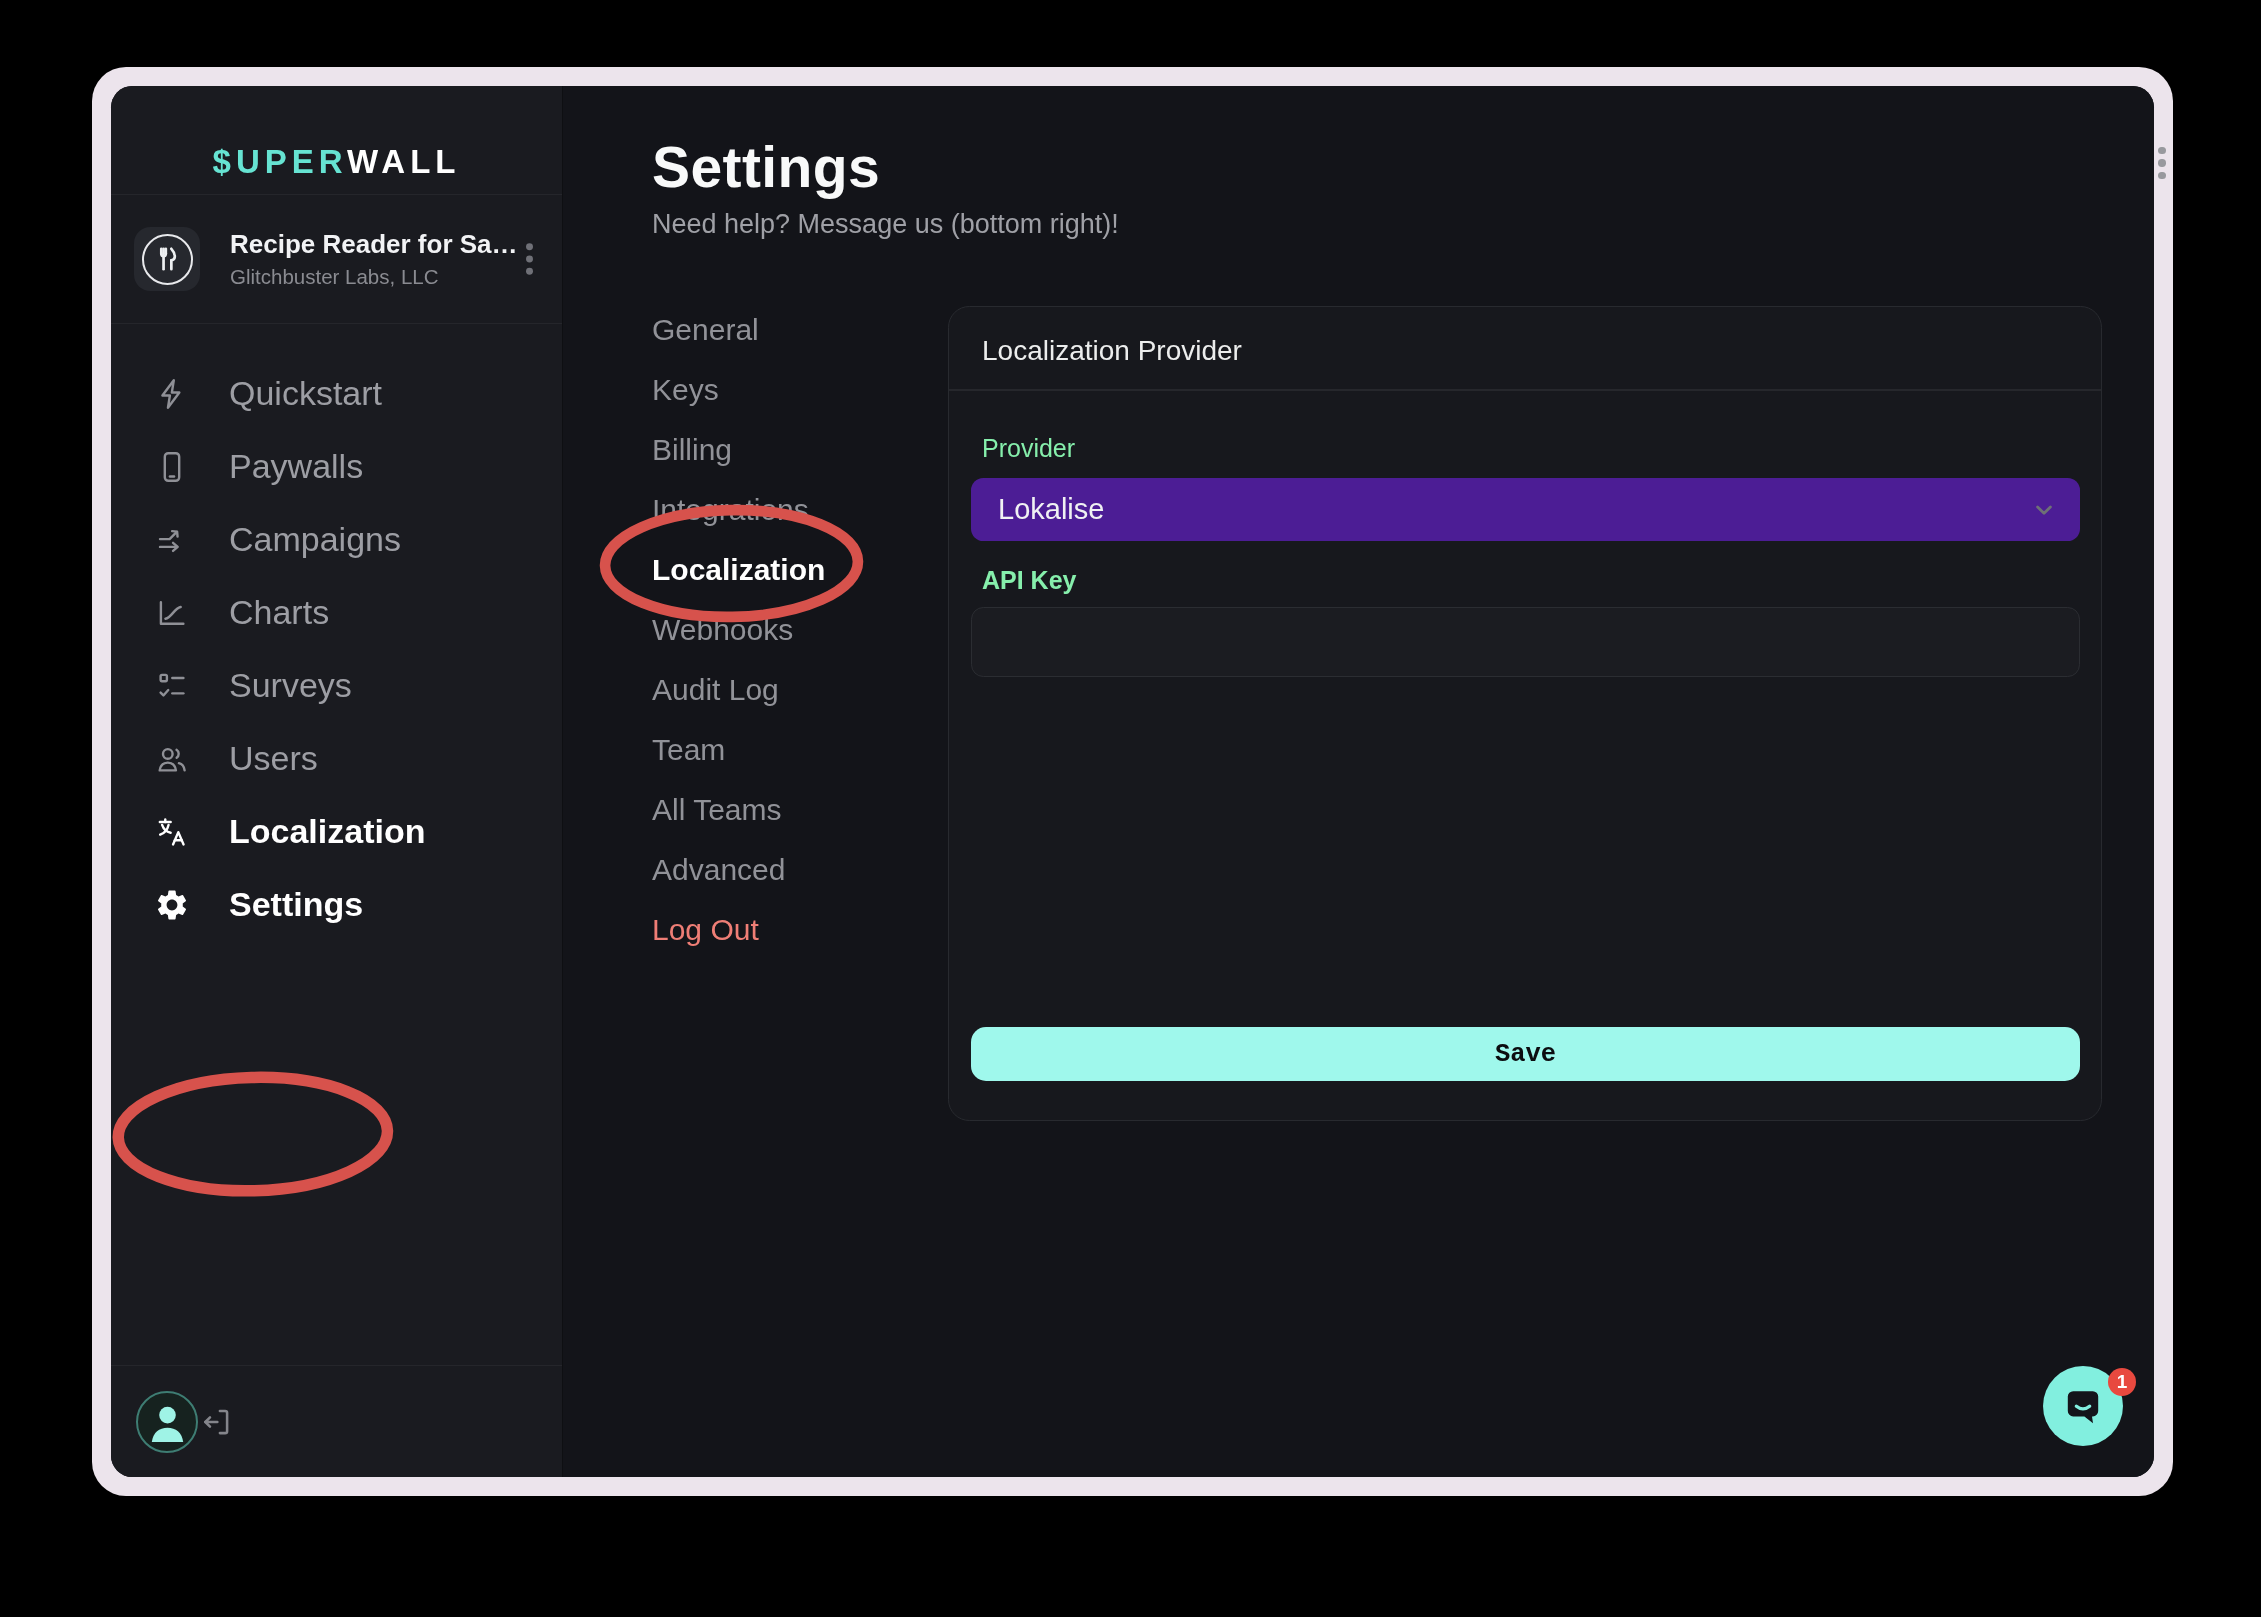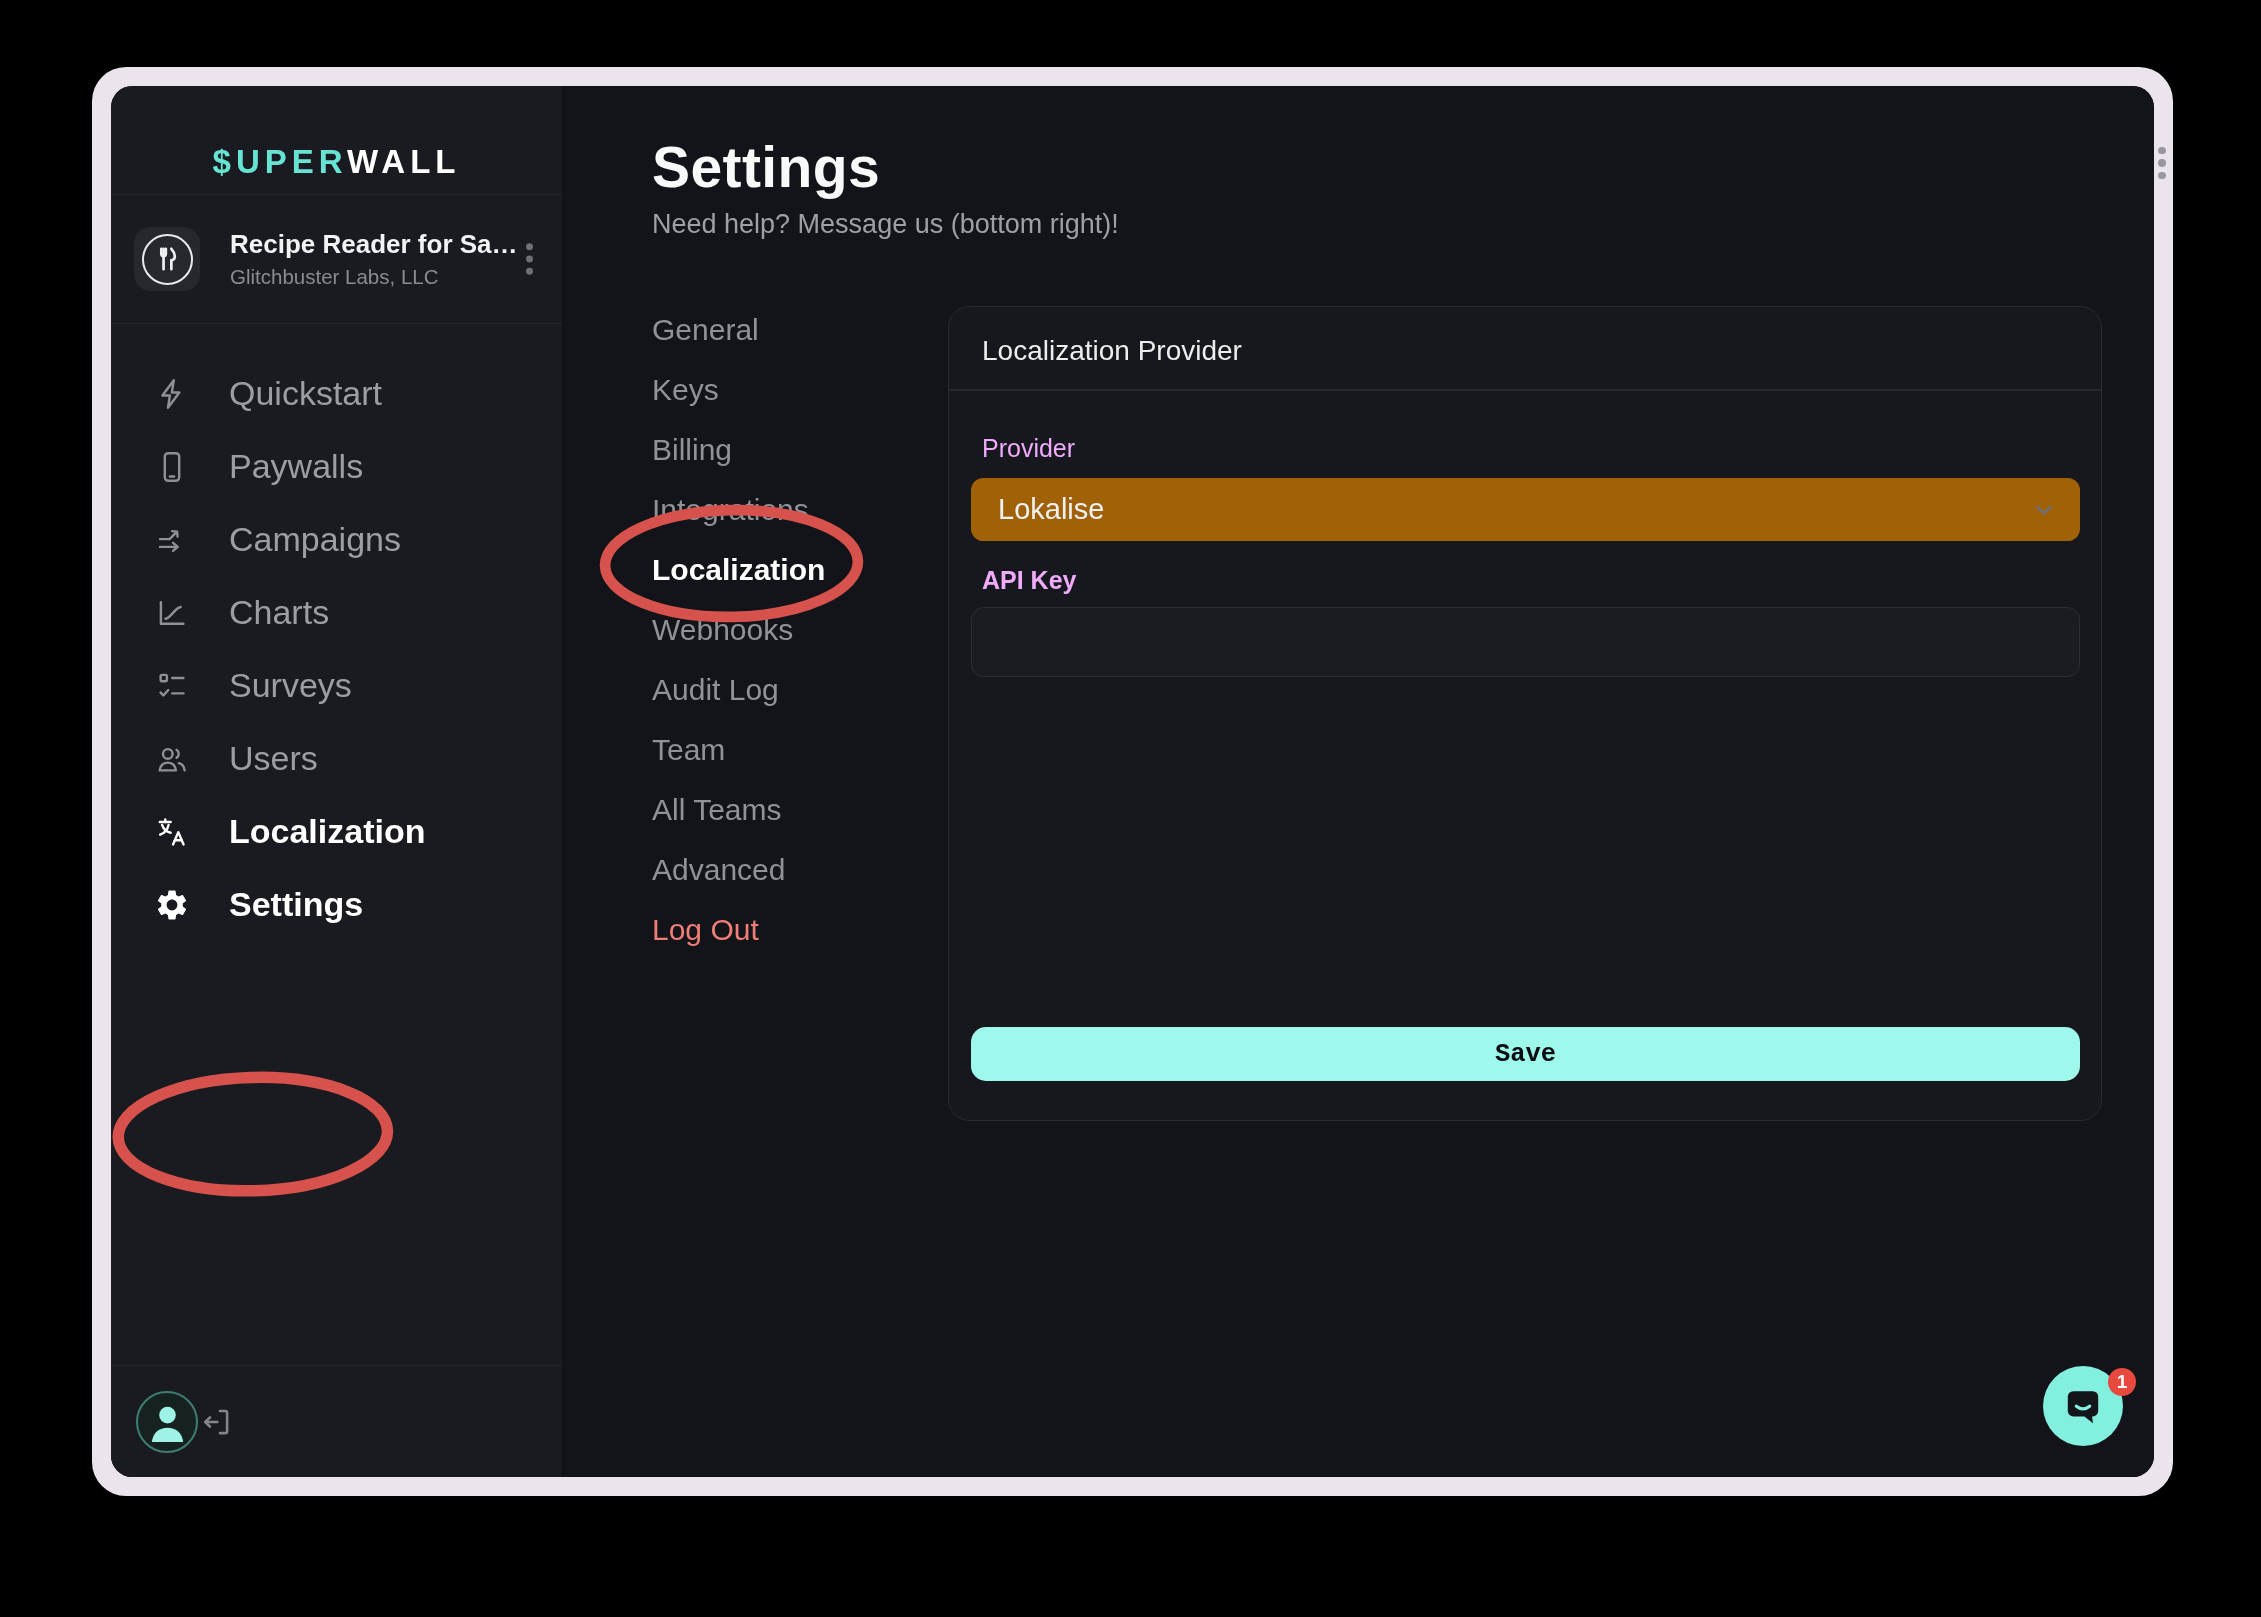--- a/index.html
+++ b/index.html
@@ -62,25 +62,25 @@
   .settings-nav { position:absolute; left:89px; top:214px; }
   .snav-item { height:60px; display:flex; align-items:center; font-size:30px; color:#919298;
                cursor:pointer; white-space:nowrap; }
   .snav-item.active { color:#ffffff; font-weight:600; }
   .snav-item.danger { color:var(--logout,#ef7e76); }
 
   .panel { position:absolute; left:385px; top:220px; width:1154px; height:815px;
            background:#17181d; border:1.6px solid #282a2f; border-radius:21.3px; }
   .panel-title { position:absolute; left:33px; top:28px; font-size:28px; color:#eceded; }
   .panel-divider { position:absolute; left:0; right:0; top:82px; height:1.6px; background:#26272c; }
-  .field-label { position:absolute; left:33px; font-size:25px; color:#f0abfc; }
+  .field-label { position:absolute; left:33px; font-size:25px; color:#86efac; }
   .lbl-provider { top:127px; }
   .lbl-apikey { top:259px;font-weight:bold; }
   .provider-select { position:absolute; left:22px; top:171px; width:1109px; height:63px;
-                     background:#a16207; border-radius:12.3px; display:flex; align-items:center;
+                     background:#4c1d95; border-radius:12.3px; display:flex; align-items:center;
                      padding:0 27px; cursor:pointer; }
   .provider-select .val { font-size:29px; color:#f0f1f3; font-weight:500; }
   .provider-select .chev { position:absolute; right:22px; width:28px; height:28px; color:#6e7076; }
   .api-input { position:absolute; left:22px; top:300px; width:1109px; height:70px;
                background:#1b1c21; border:1.6px solid #2b2d32; border-radius:12.3px;
                color:#f0f1f3; font-size:28px; padding:0 25px; outline:none;
                font-family:"Liberation Sans", sans-serif; }
   .save-btn { position:absolute; left:22px; top:720px; width:1109px; height:54px;
               background:var(--mint,#9ff8ec); border:none; border-radius:15px; cursor:pointer;
               font-size:25.5px; font-weight:700; color:#0c0d10;

